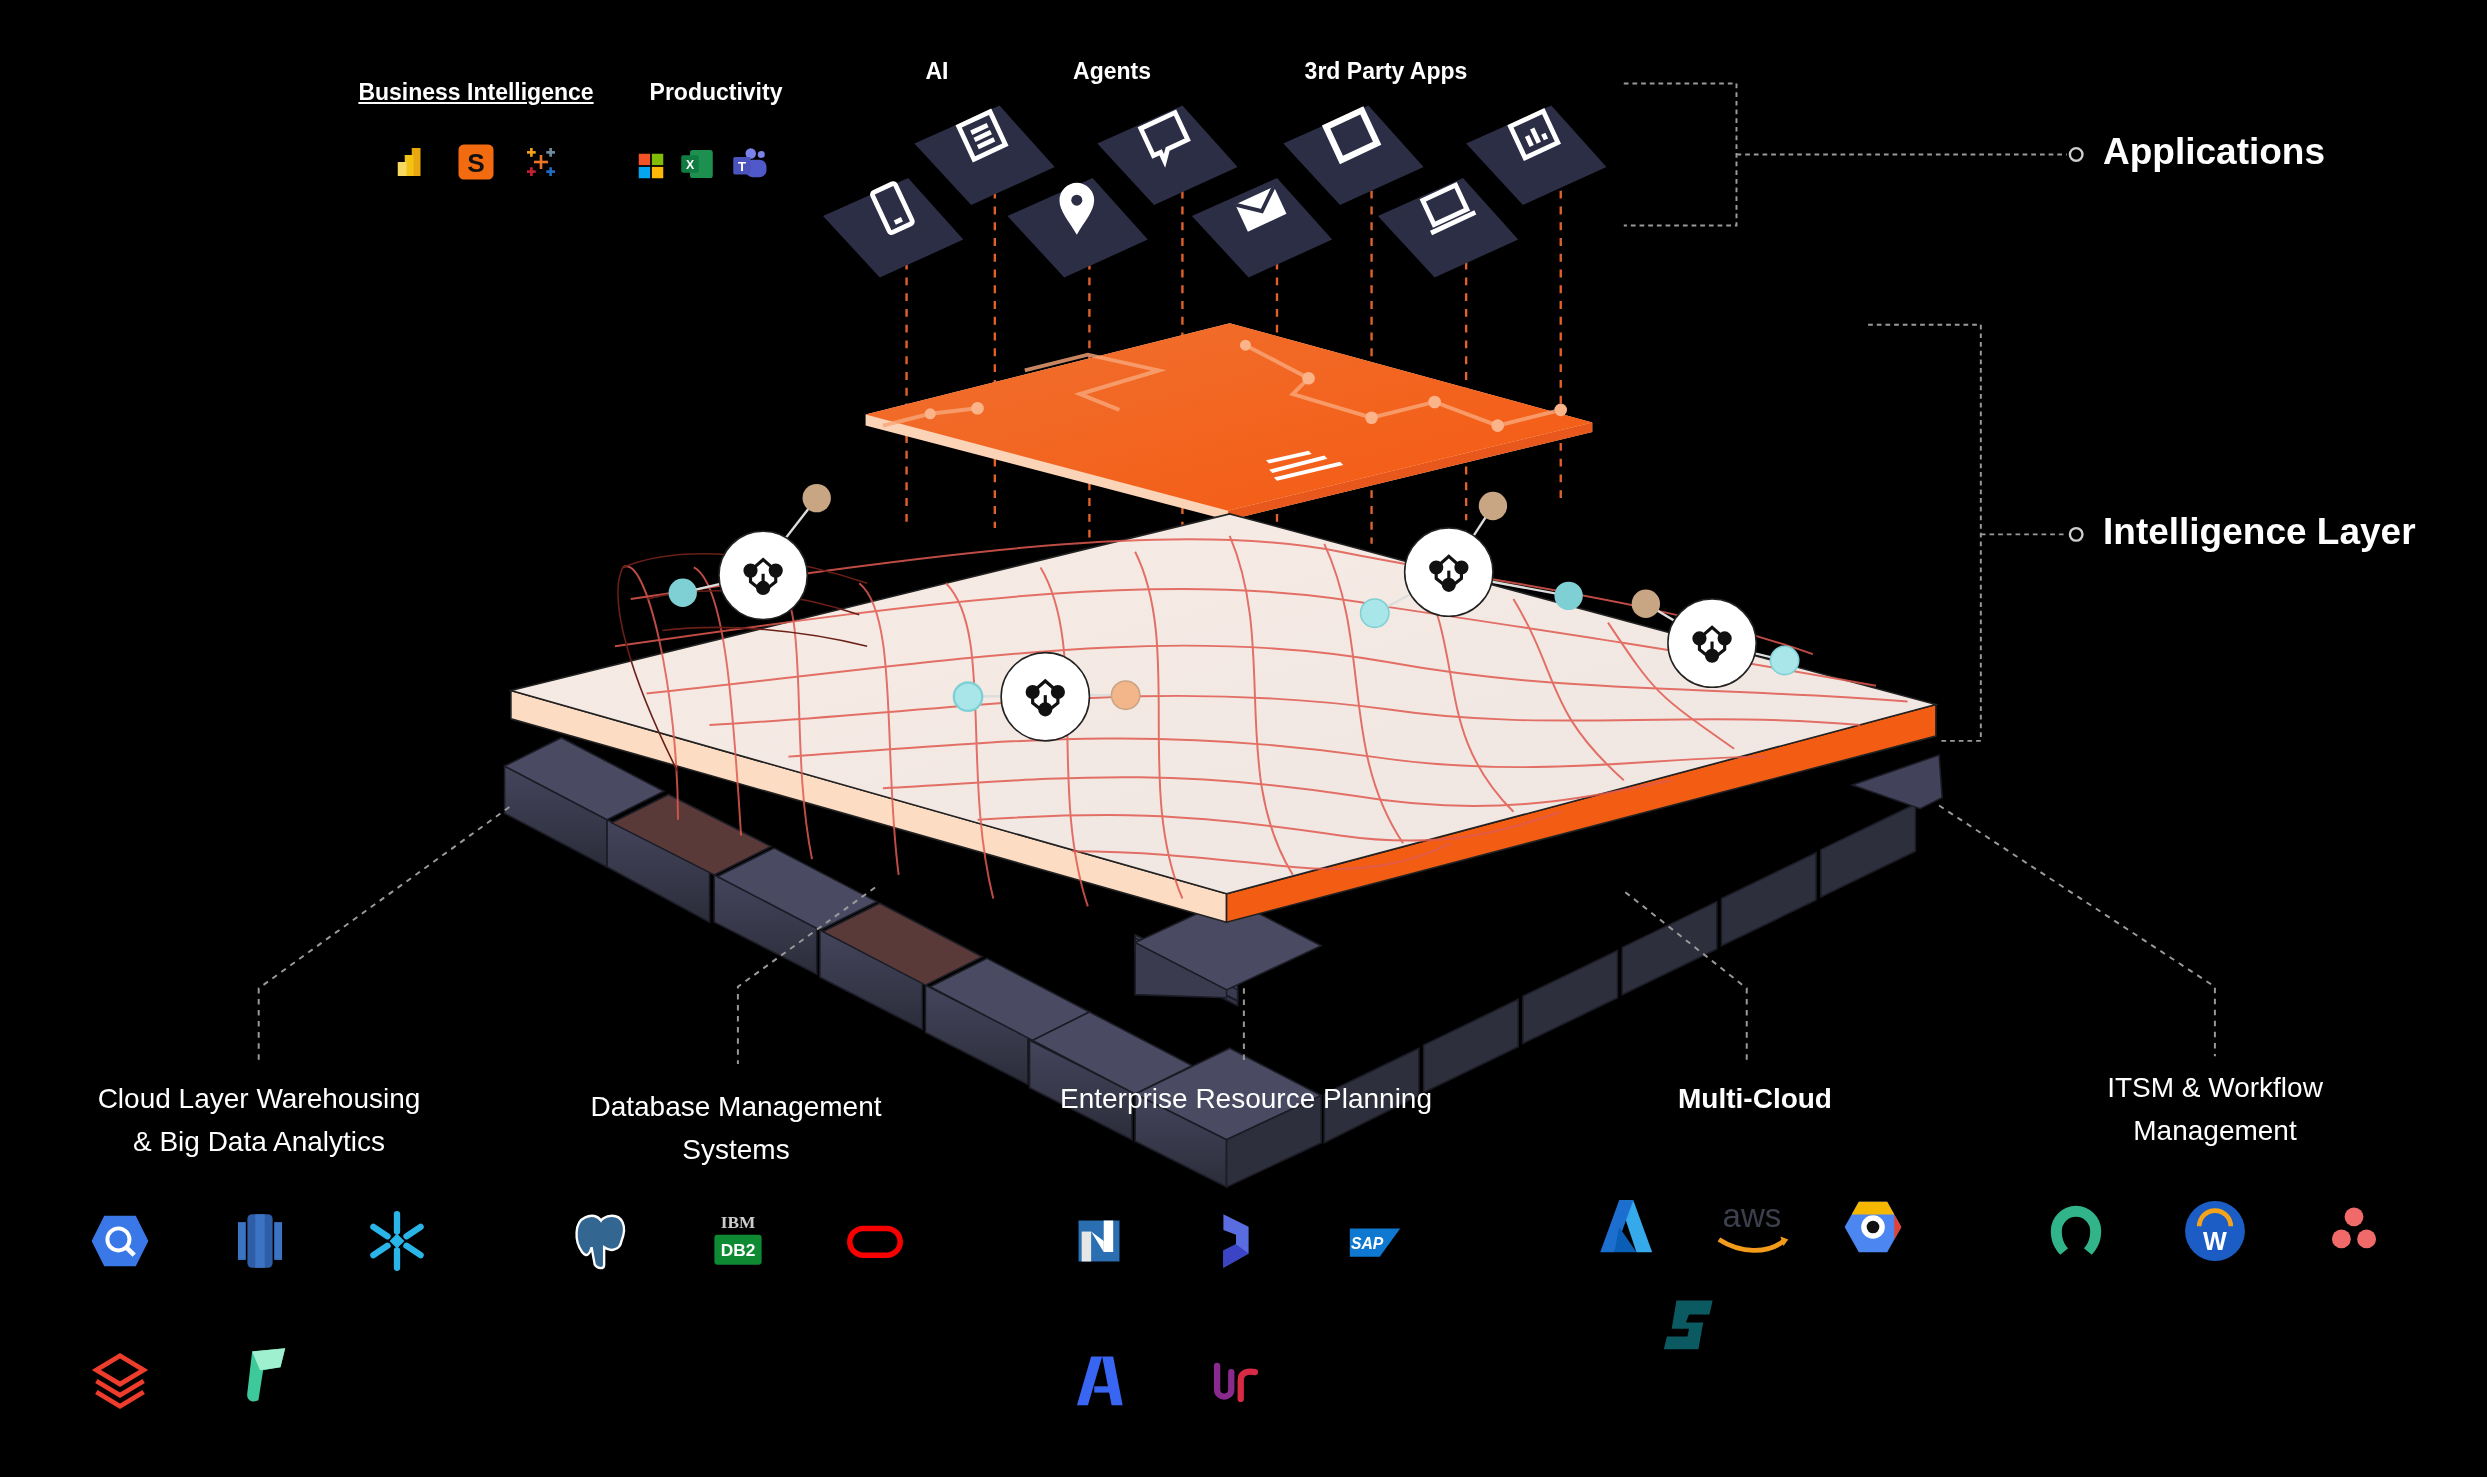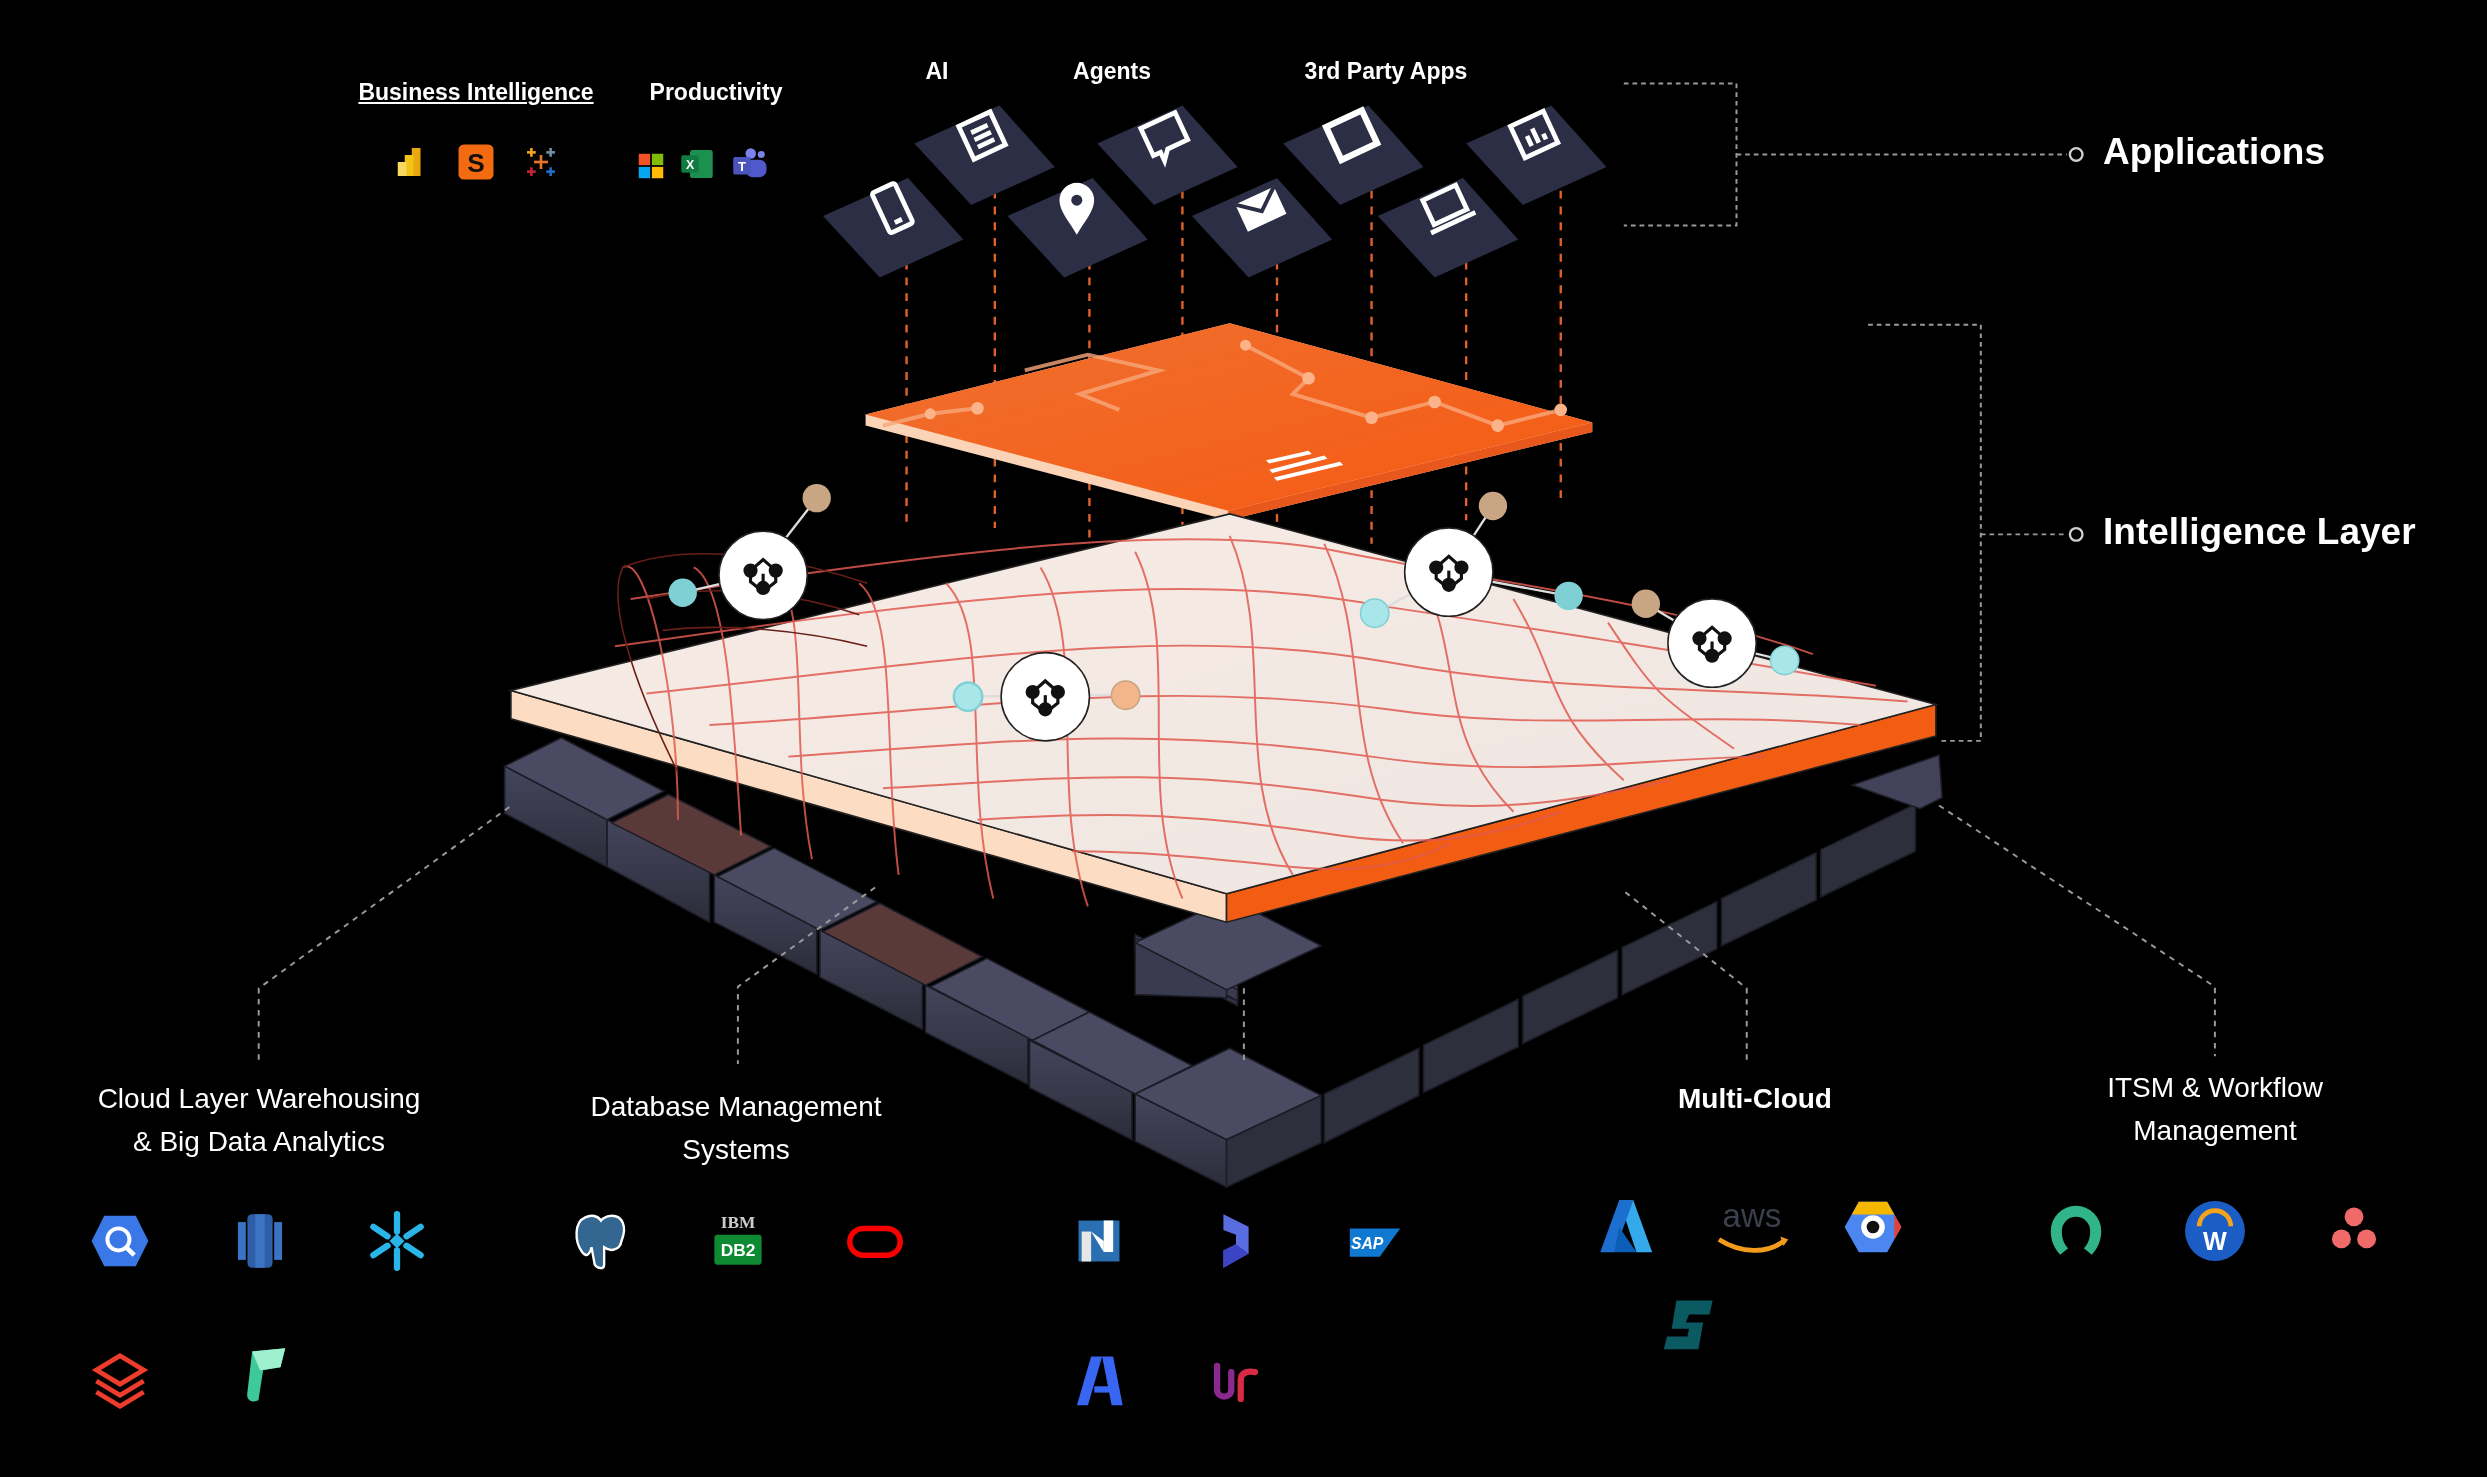--- a/index.html
+++ b/index.html
@@ -375,20 +375,21 @@
 
 <div class="abs bottom-label" style="left:259px; top:1077px;">
   <div>Cloud Layer Warehousing</div>
   <div>&amp; Big Data Analytics</div>
 </div>
 <div class="abs bottom-label" style="left:736px; top:1077px;margin-top:8px;">
   <div>Database Management</div>
   <div>Systems</div>
 </div>
 <div class="abs bottom-label" style="left:1246px; top:1077px;">
+  <div>Enterprise Resource Planning</div>
 </div>
 <div class="abs bottom-label bold" style="left:1755px; top:1077px;">
   <div>Multi-Cloud</div>
 </div>
 <div class="abs bottom-label" style="left:2215px; top:1066px;">
   <div>ITSM &amp; Workflow</div>
   <div>Management</div>
 </div>
 
 <div class="logo" style="left:120px; top:1241px;">

